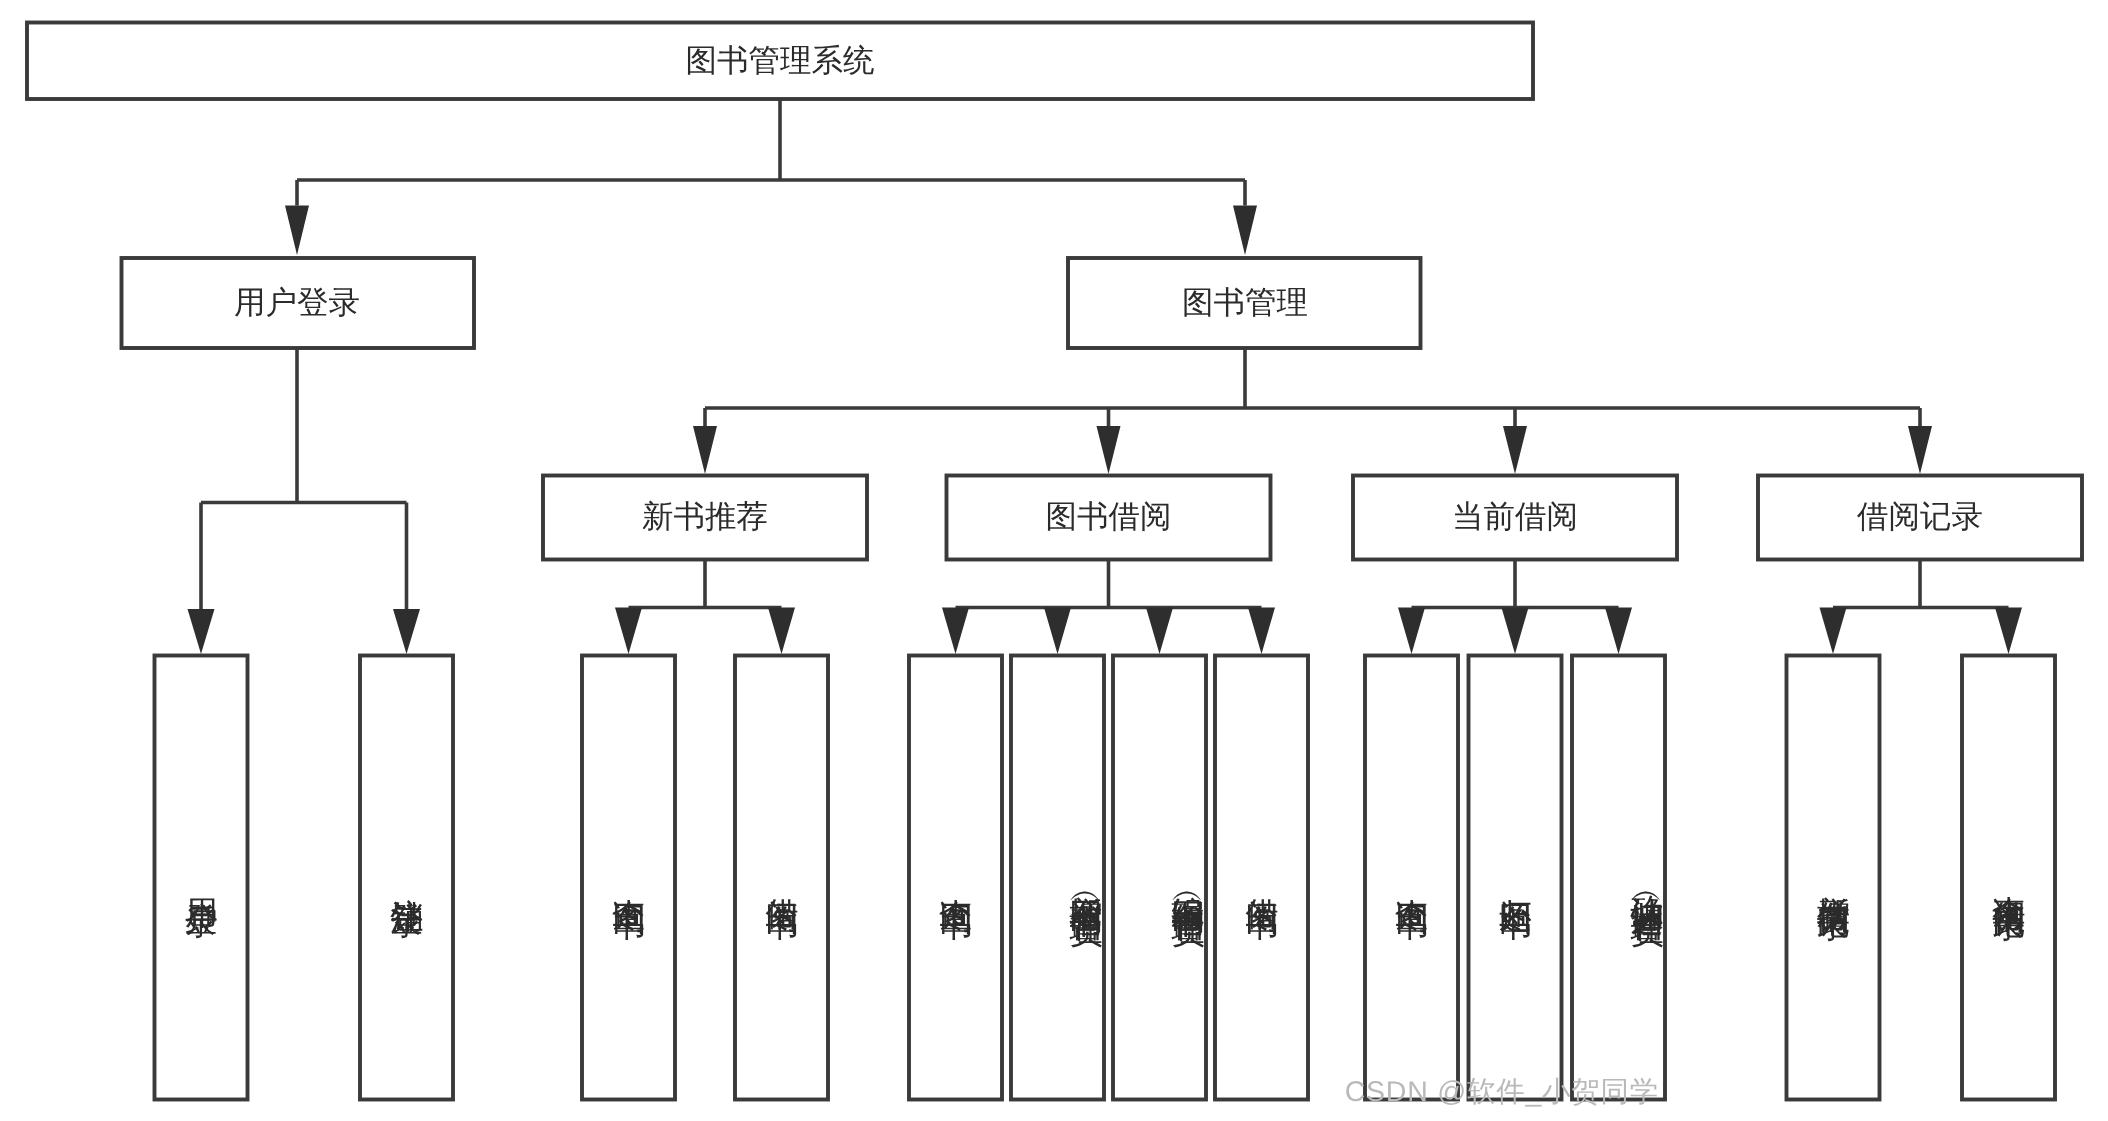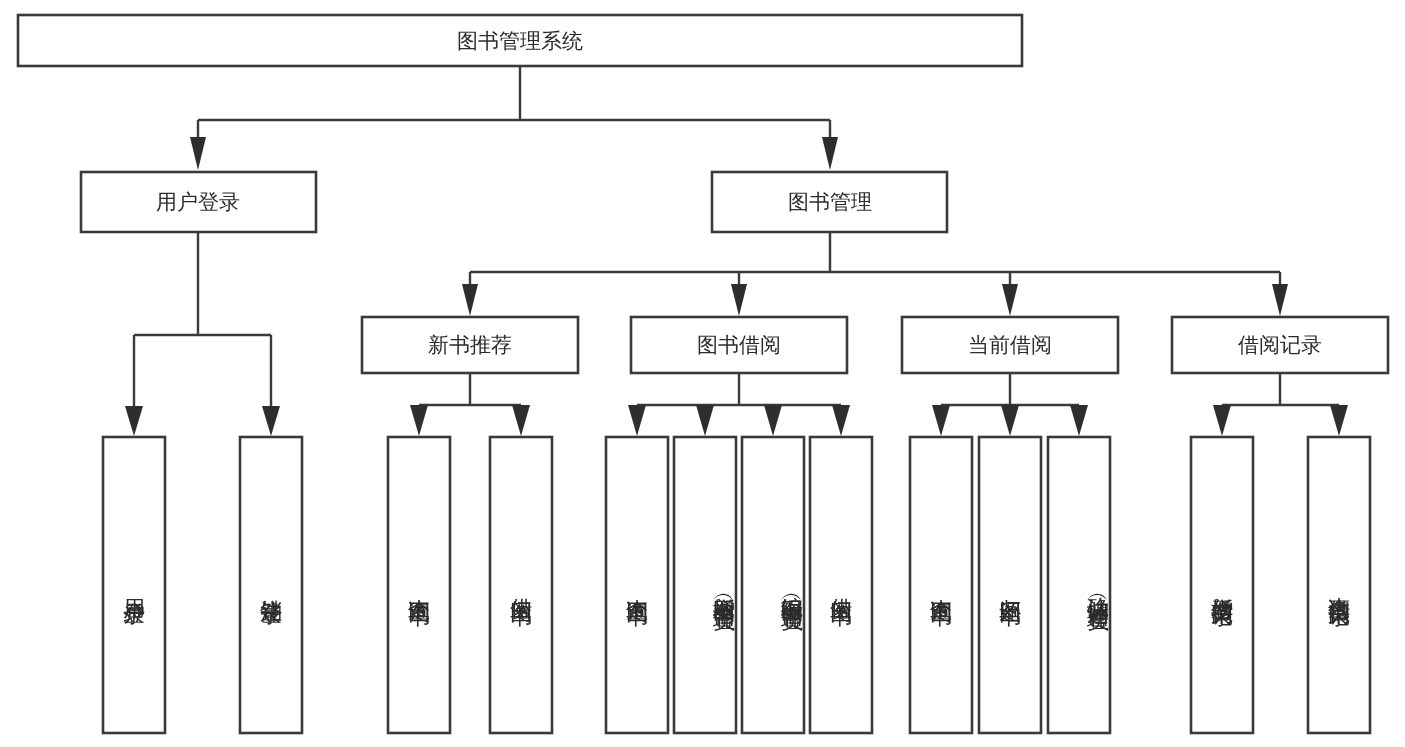--- a/index.html
+++ b/index.html
@@ -200,13 +200,14 @@
   <div class="node-label-v" style="left:742px; top:437px; width:62px; height:296px; align-items:flex-start; padding-top:6px; box-sizing:border-box;">编辑图书（管理员）</div>
   <div class="node-label-v" style="left:810px; top:437px; width:62px; height:296px;">借阅图书</div>
 
   <div class="node-label-v" style="left:910px; top:437px; width:62px; height:296px;">查询图书</div>
   <div class="node-label-v" style="left:979px; top:437px; width:62px; height:296px;">归还图书</div>
   <div class="node-label-v" style="left:1048px; top:437px; width:62px; height:296px; align-items:flex-start; padding-top:6px; box-sizing:border-box;">确认归还（管理员）</div>
 
   <div class="node-label-v" style="left:1191px; top:437px; width:62px; height:296px;">新增借阅记录</div>
   <div class="node-label-v" style="left:1308px; top:437px; width:62px; height:296px;">查询借阅记录</div>
 
+  <div class="watermark">CSDN @软件_小贺同学</div>
 </div>
 
 </body></html>

